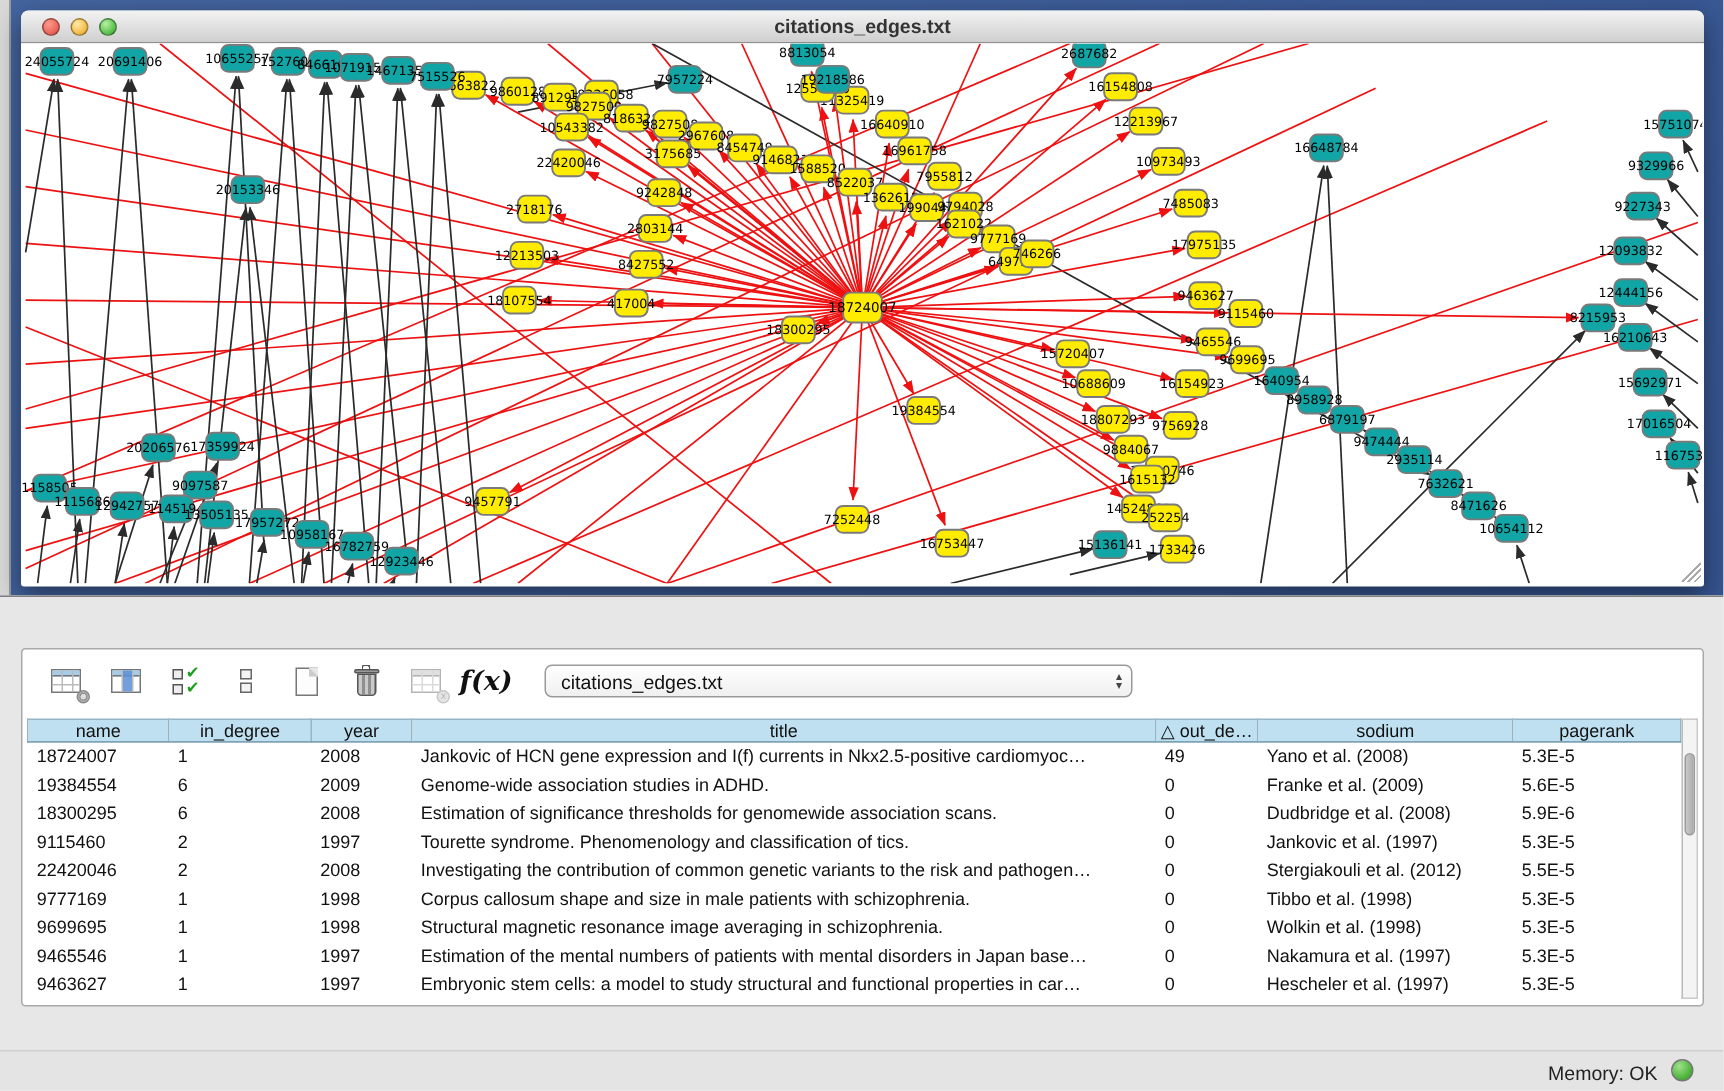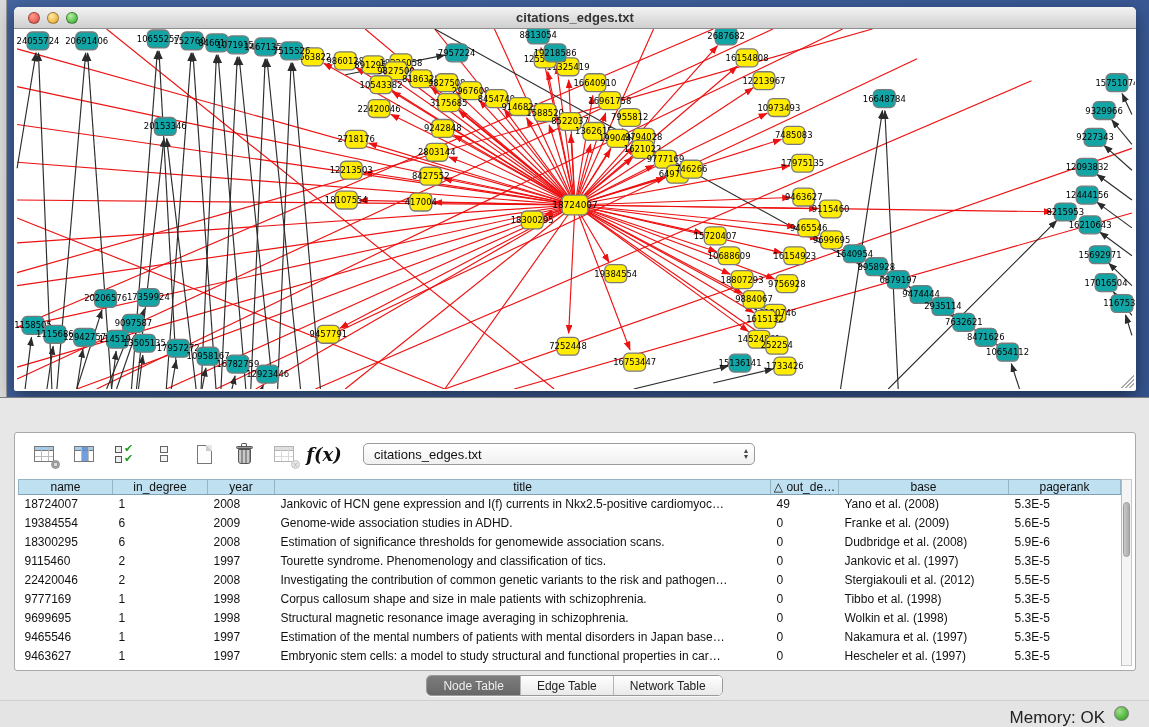--- a/index.html
+++ b/index.html
@@ -100,21 +100,21 @@
   .seg { display:flex; height:21px; border:1px solid #9a9a9a; border-radius:5px; overflow:hidden;
     background:#fff; box-shadow:0 1px 0 rgba(255,255,255,.7); }
   .seg .tab { padding:0 16px; font-size:12px; display:flex; align-items:center;
     background:linear-gradient(#ffffff,#e9e9e9); color:#222; border-right:1px solid #b5b5b5; }
   .seg .tab:last-child { border-right:none; }
   .seg .tab.sel { background:linear-gradient(#7d7d7d,#676767); color:#efefef; }
 
   
   .statusbar { position:relative; width:1149px; height:27px; background:#e4e4e4;
     border-top:1px solid #cfcfcf; }
-  .mem { position:absolute; right:44px; top:7px; font-size:17px; color:#222; }
+  .mem { position:absolute; right:44px; top:7px; font-size:13px; color:#222; }
   .memdot { position:absolute; right:20px; top:5px; width:15px; height:15px; border-radius:50%;
     background:radial-gradient(circle at 35% 30%, #9fe08c, #4db43b 65%, #2f8f22); border:1px solid #777; }
 </style>
 </head>
 <body>
 
 <div class="desktop">
   <div class="left-sliver"></div>
 
   <div class="net-window">
@@ -786,21 +786,21 @@
             <col style="width: 170px;">
             <col style="width: 112px;">
           </colgroup>
         <thead>
             <tr id="hdr-row">
               <th>name</th>
               <th>in_degree</th>
               <th>year</th>
               <th>title</th>
               <th>△ out_de…</th>
-              <th>base</th>
+              <th>sodium</th>
               <th>pagerank</th>
             </tr>
           </thead>
         <tbody id="body-rows">
             <tr>
               <td>18724007</td>
               <td>1</td>
               <td>2008</td>
               <td>Jankovic of HCN gene expression and I(f) currents in Nkx2.5-positive cardiomyoc…</td>
               <td>49</td>
@@ -880,25 +880,18 @@
               <td>5.3E-5</td>
             </tr>
           </tbody>
       </table>
       <div class="vscroll">
         <div class="vthumb"></div>
       </div>
     </div>
   </div>
 
-  <div class="tabsbar">
-    <div class="seg">
-      <div class="tab sel">Node Table</div>
-      <div class="tab">Edge Table</div>
-      <div class="tab">Network Table</div>
-    </div>
-  </div>
 </div>
 
 <div class="statusbar">
   <div class="mem">Memory: OK</div>
   <div class="memdot"></div>
 </div>
 
 </body></html>

